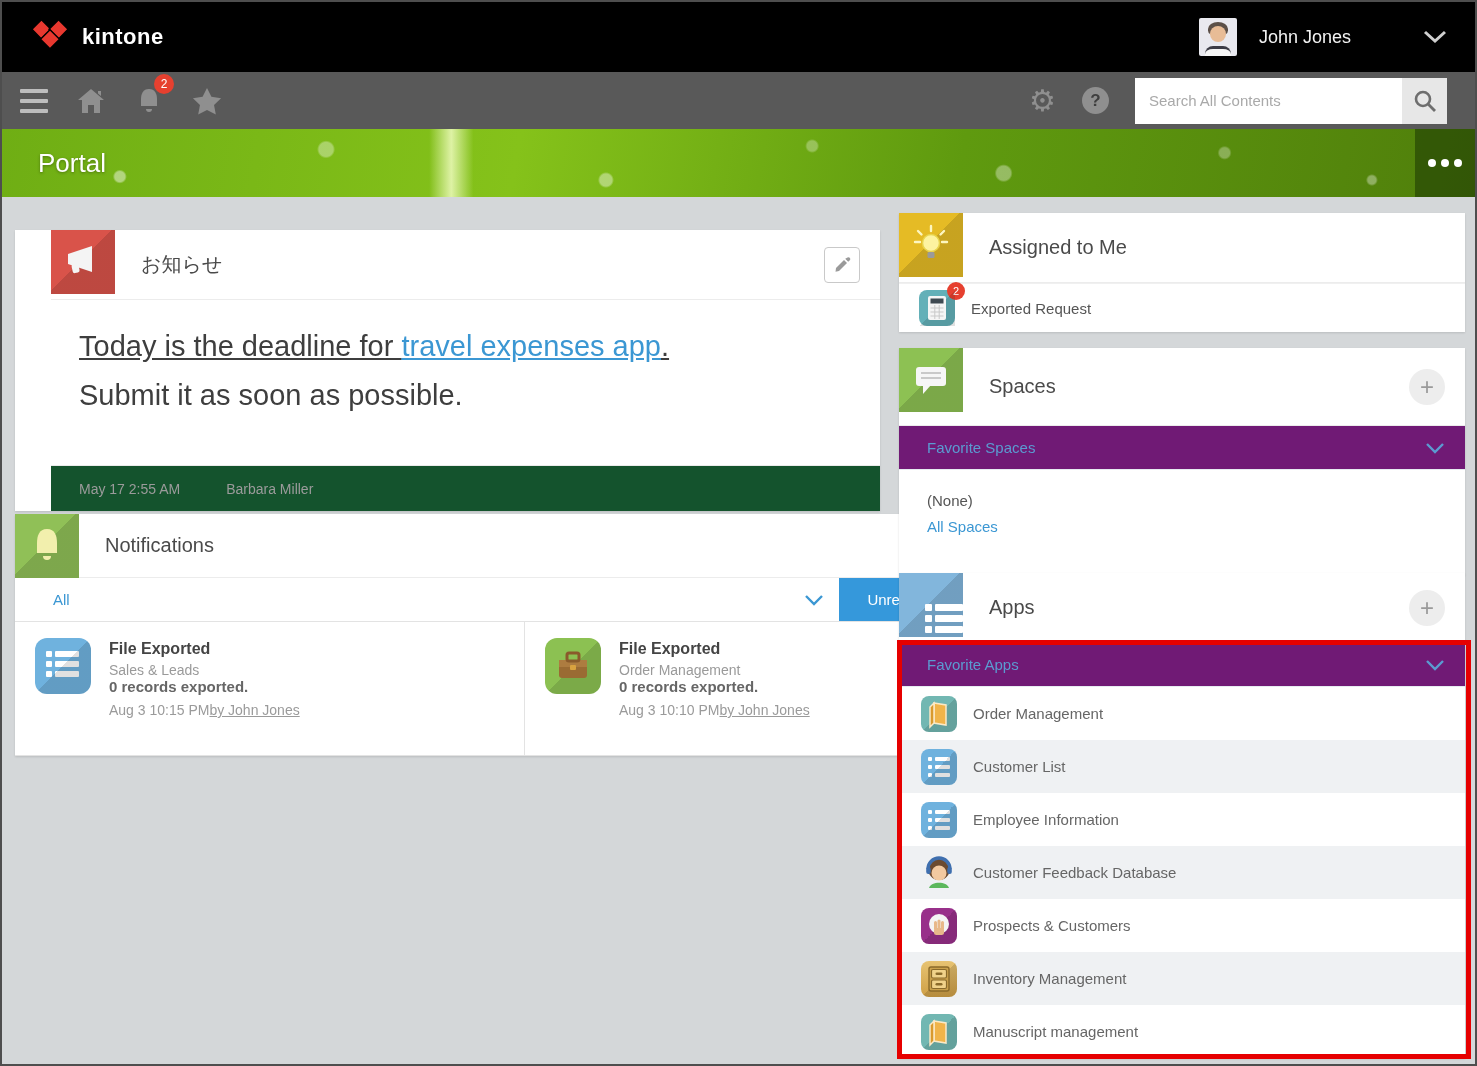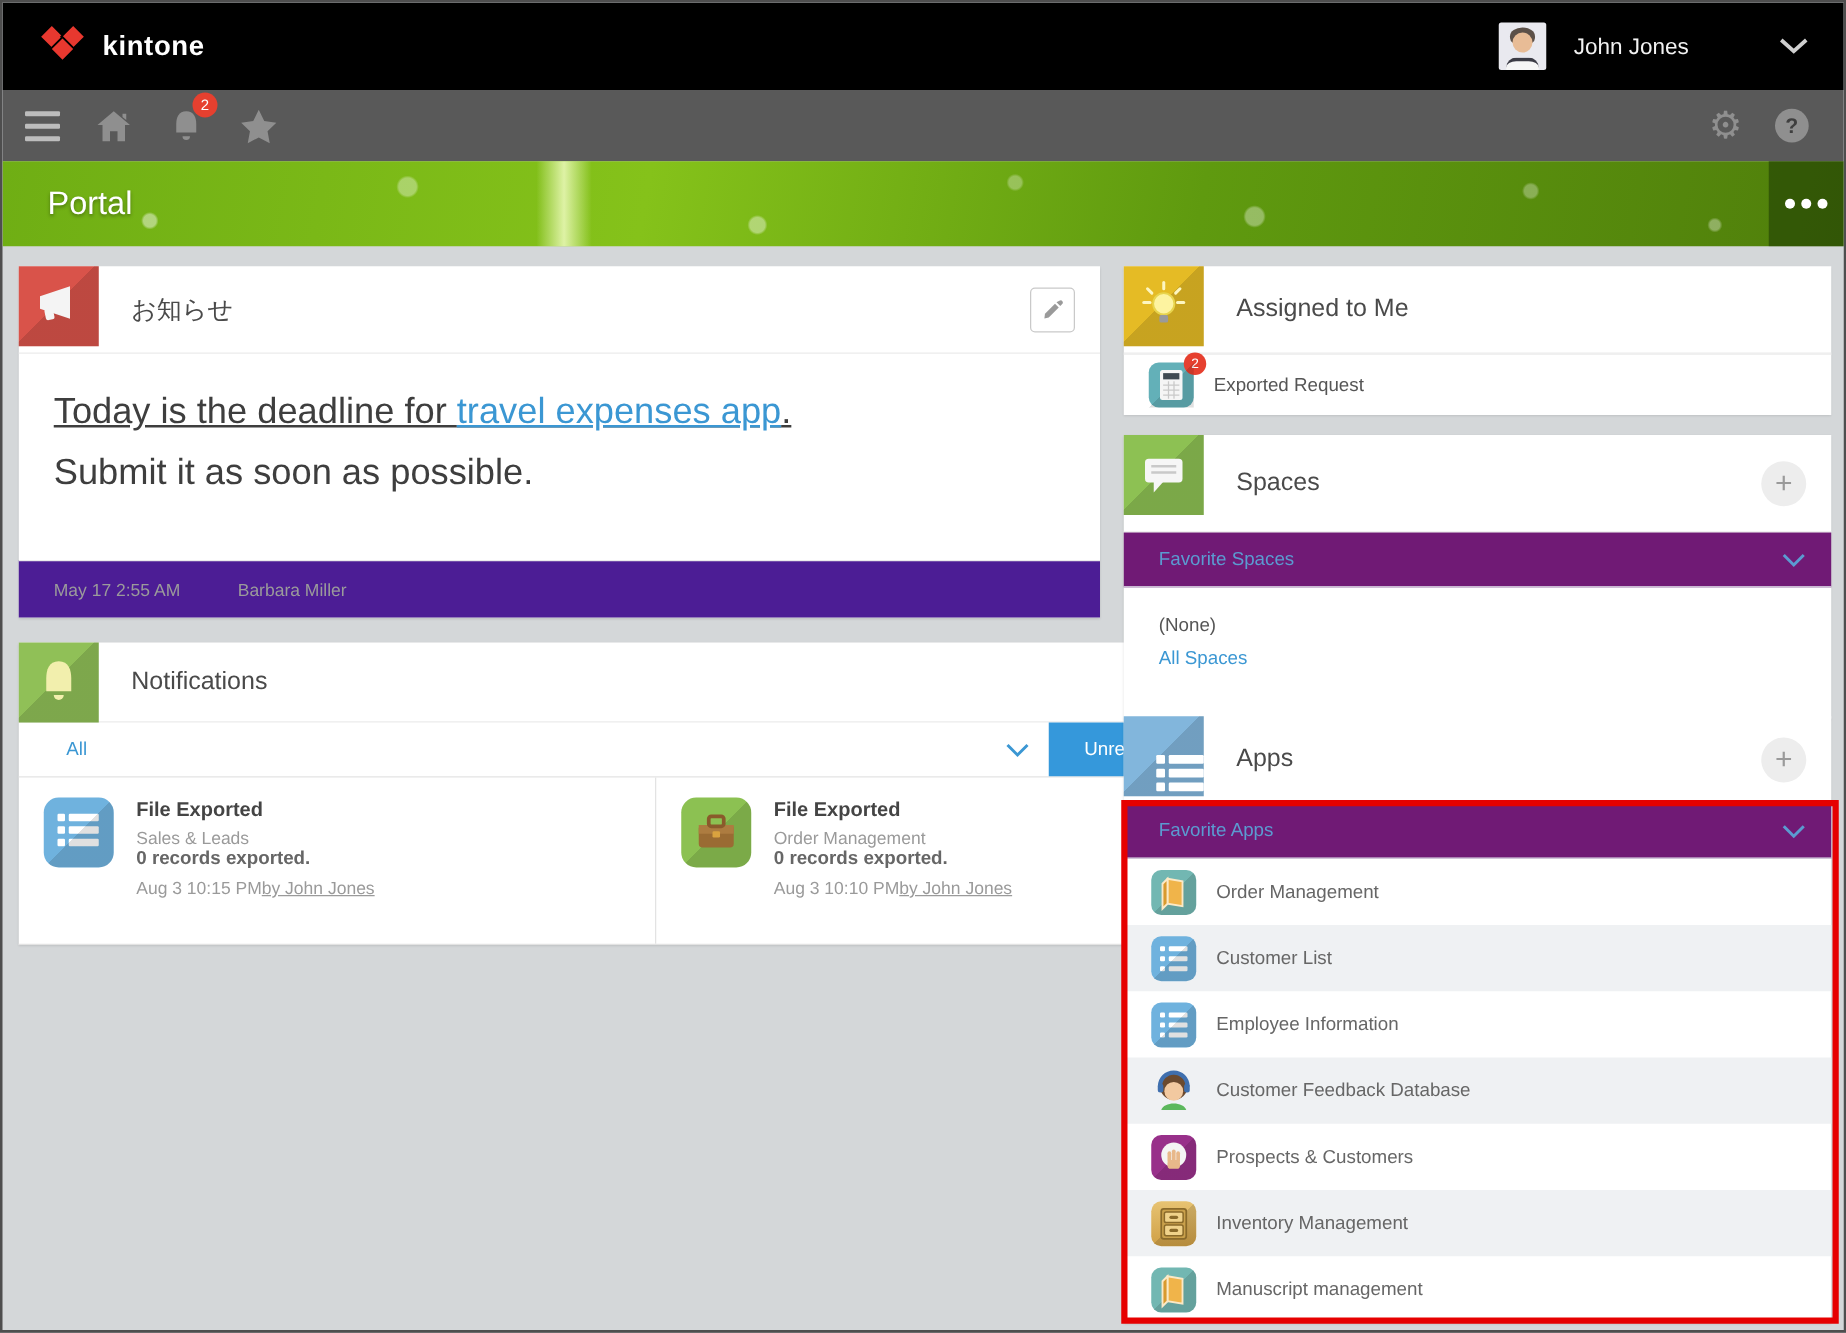--- a/index.html
+++ b/index.html
@@ -70,21 +70,21 @@
   .list-lines{position:absolute;left:7px;top:8px;}
   .list-lines div{display:flex;gap:3px;margin-bottom:4px;}
   .list-lines i{display:block;height:4px;border-radius:1px;background:#fff;}
   .list-lines .d{width:4px;} .list-lines .b{width:15px;}
 
   
   .ann-body{padding:30px 28px 26px 28px;height:165px;}
   .ann-line1{font-size:29px;color:#3e3e3e;text-decoration:underline;}
   .ann-line1 a{color:#3b97d3;text-decoration:underline;cursor:pointer;}
   .ann-line2{font-size:29px;color:#3e3e3e;margin-top:16px;}
-  .ann-foot{height:46px;background:#4c1d95;border-top:1px solid #ebebeb;display:flex;align-items:center;font-size:14px;color:#9b9b9b;}
+  .ann-foot{height:46px;background:#14532d;border-top:1px solid #ebebeb;display:flex;align-items:center;font-size:14px;color:#9b9b9b;}
   .ann-foot .date{margin-left:28px;} .ann-foot .author{margin-left:46px;}
 
   
   .ntf-filter{height:44px;border-bottom:1px solid #e3e3e3;display:flex;align-items:center;position:relative;}
   .ntf-filter .all{margin-left:38px;color:#3b97d3;font-size:15px;cursor:pointer;}
   .ntf-right{position:absolute;right:0;top:0;height:100%;display:flex;align-items:stretch;}
   .chev-btn{display:flex;align-items:center;justify-content:center;width:50px;cursor:pointer;}
   .tab-unread{width:106px;background:#3598db;color:#fff;font-size:15px;border:none;cursor:pointer;}
   .tab-read{width:88px;background:#fff;color:#3b97d3;font-size:15px;border:none;cursor:pointer;}
   .ntf-cards{display:flex;height:134px;border-bottom:1px solid #e3e3e3;}
@@ -164,33 +164,42 @@
       <span class="badge">2</span>
     </div>
     <div class="tb-icon">
       <svg width="32" height="30" viewBox="0 0 32 30">
           <polygon points="16,1 20.7,10.5 31,12 23.5,19.2 25.4,29.5 16,24.5 6.6,29.5 8.5,19.2 1,12 11.3,10.5" fill="#8f8f8f"></polygon>
         </svg>
     </div>
     <div class="toolbar-right">
       <span class="gear-glyph">⚙</span>
       <span class="help-circle">?</span>
+      <div class="searchbox">
+        <input type="text" placeholder="Search All Contents" style="">
+        <button class="search-btn">
+          <svg width="24" height="24" viewBox="0 0 24 24">
+            <circle cx="10" cy="10" r="7" fill="none" stroke="#6e6e6e" stroke-width="2.6"></circle>
+            <line x1="15.3" y1="15.3" x2="22" y2="22" stroke="#6e6e6e" stroke-width="2.8"></line>
+          </svg>
+        </button>
+      </div>
     </div>
   </div>
 
   <div class="banner">
     <span class="banner-title">Portal</span>
     <div class="banner-menu">
       <i></i>
         <i></i>
         <i></i>
     </div>
   </div>
 
-  <div class="widget" style="left:13px;top:211px;width:865px;">
+  <div class="widget" style="left:13px;top:228px;width:865px;padding-left:36px;">
     <div class="w-head">
       <div class="tile" style="background:#d9534a;">
         <svg width="38" height="36" viewBox="0 0 38 36" style="position:relative;z-index:1;">
           <polygon points="4,10 28,2 28,28 4,20" fill="#f4f4f4"></polygon>
           <rect x="8" y="20" width="7" height="9" rx="2" fill="#f4f4f4" transform="rotate(-12 11 24)"></rect>
         </svg>
       </div>
       <span class="w-title">お知らせ</span>
       <button class="plus-btn" style="background:transparent;border:1px solid #c9c9c9;border-radius:4px;">
         <svg width="18" height="18" viewBox="0 0 18 18">

